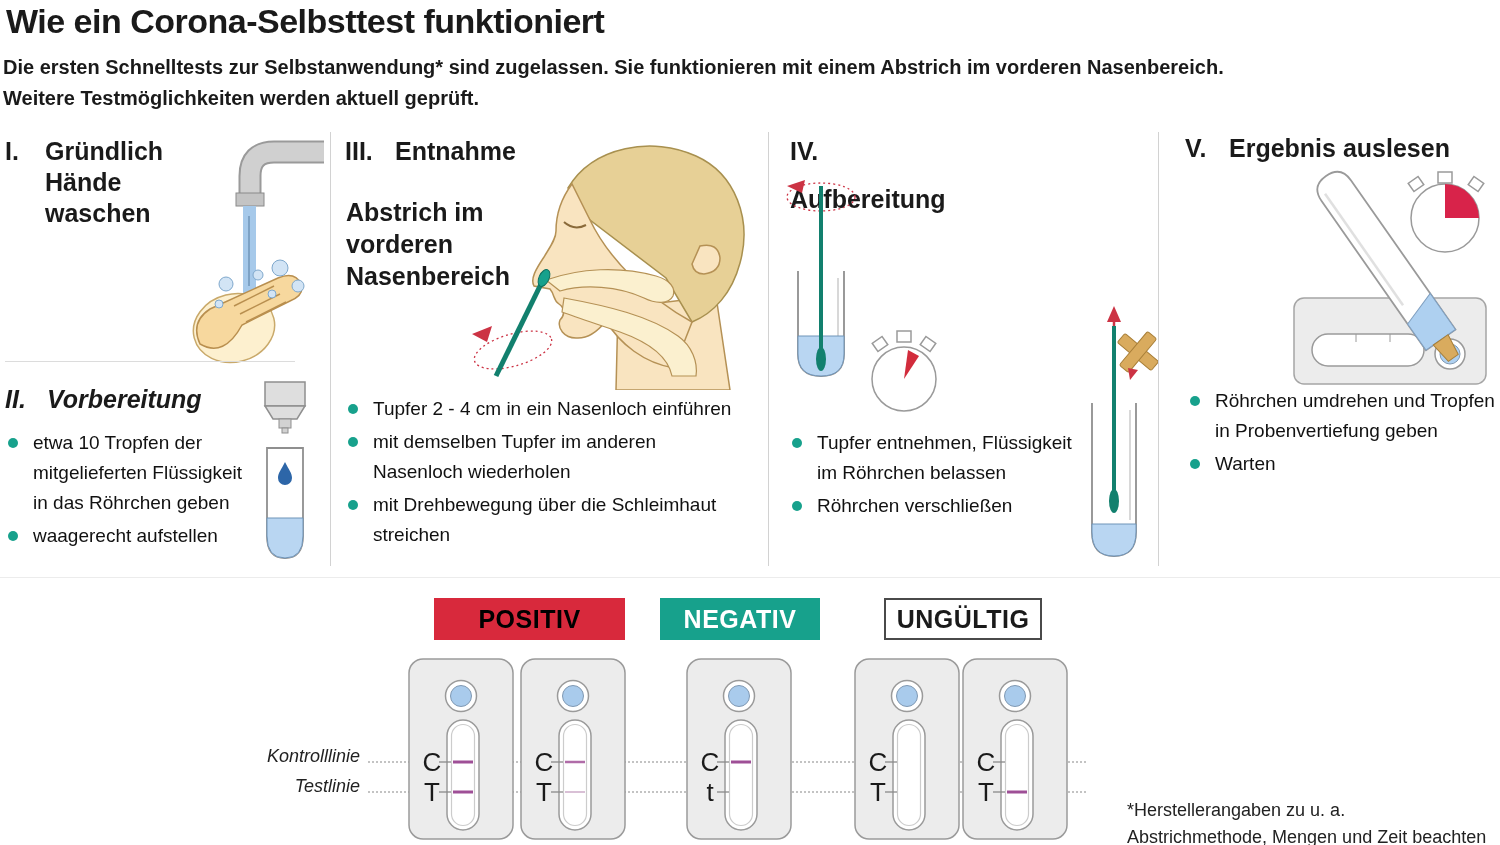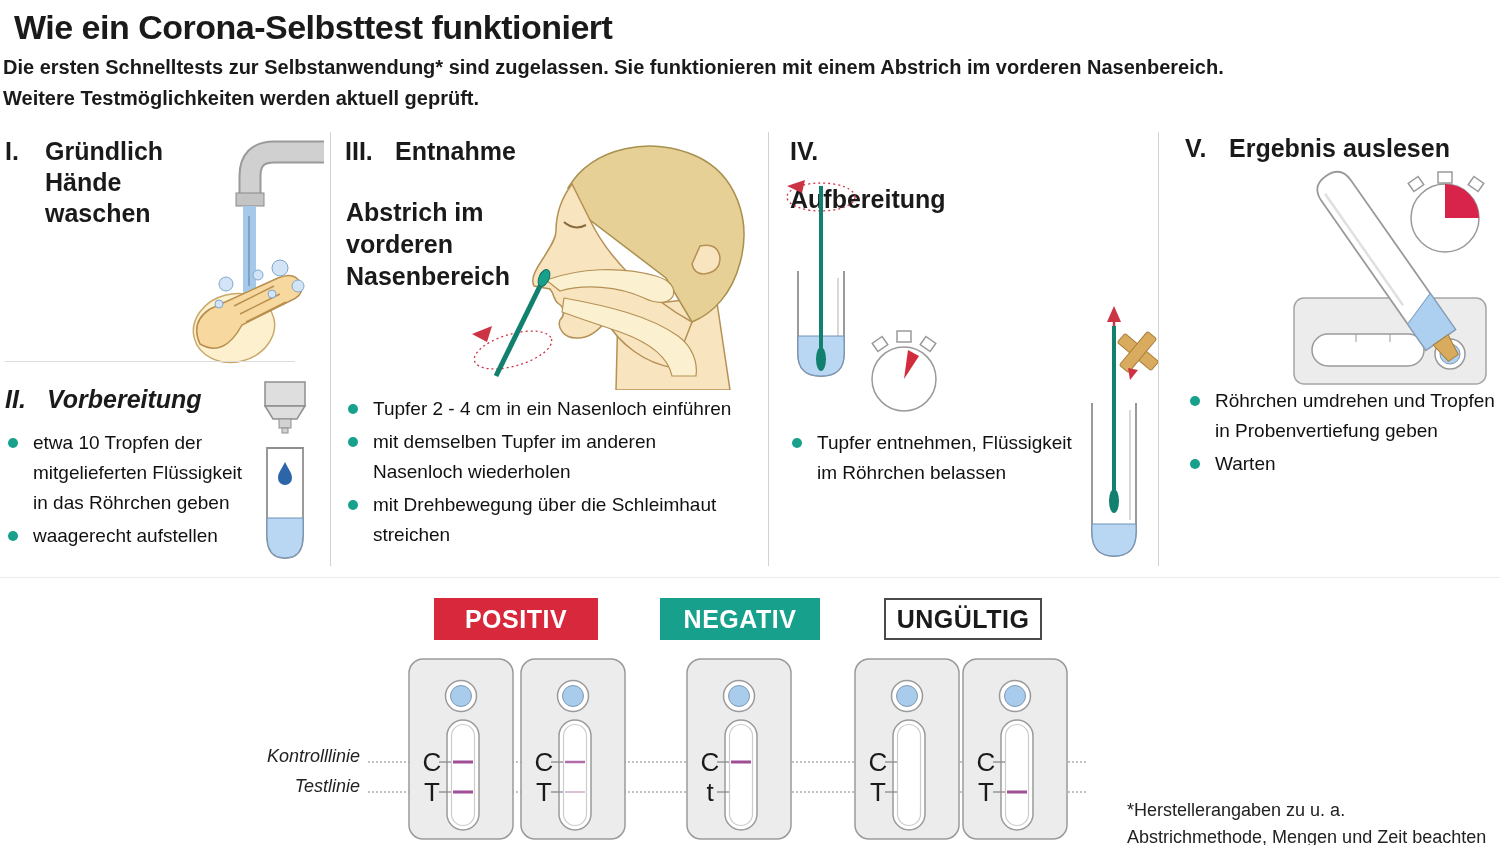--- a/index.html
+++ b/index.html
@@ -23,21 +23,21 @@
   .linelabel{font-size:18px;font-style:italic;color:#222;text-align:right;width:250px;}
   .cassette{z-index:2;}
   .footnote{font-size:18px;line-height:27px;color:#222;}
   svg{display:block;}
 </style>
 </head>
 <body>
 
 <div id="canvas">
 
-  <h1 class="abs" style="left:6px;top:8px;margin-left:8px;">Wie ein Corona-Selbsttest funktioniert</h1>
+  <h1 class="abs" style="left:6px;top:2px;">Wie ein Corona-Selbsttest funktioniert</h1>
   <div class="abs intro" style="left:3px;top:52px;width:1460px;">
     <div>Die ersten Schnelltests zur Selbstanwendung* sind zugelassen. Sie funktionieren mit einem Abstrich im vorderen Nasenbereich.</div>
     <div>Weitere Testmöglichkeiten werden aktuell geprüft.</div>
   </div>
 
   <div class="abs vdiv" style="left:330px;top:132px;height:434px;"></div>
   <div class="abs vdiv" style="left:768px;top:132px;height:434px;"></div>
   <div class="abs vdiv" style="left:1158px;top:132px;height:434px;"></div>
 
   <div class="abs step-header" style="left:5px;top:136px;width:180px;">
@@ -132,20 +132,21 @@
     <svg width="84" height="90" viewBox="0 0 84 90">
       <rect x="35" y="5" width="14" height="11" fill="#ffffff" stroke="#9a9a9a" stroke-width="1.5"></rect>
       <rect x="12" y="13" width="12" height="10" transform="rotate(-35 18 18)" fill="#ffffff" stroke="#9a9a9a" stroke-width="1.5"></rect>
       <rect x="60" y="13" width="12" height="10" transform="rotate(35 66 18)" fill="#ffffff" stroke="#9a9a9a" stroke-width="1.5"></rect>
       <circle cx="42" cy="53" r="32" fill="#ffffff" stroke="#9a9a9a" stroke-width="1.5"></circle>
       <path d="M42,53 L46,24 L57,30 Z" fill="#d22c3c"></path>
     </svg>
   </div>
   <ul class="bullets abs" style="left:790px;top:428px;width:285px;">
     <li>Tupfer entnehmen, Flüssigkeit im Röhrchen belassen</li>
+    <li>Röhrchen verschließen</li>
   </ul>
   <div class="abs" style="left:1072px;top:306px;">
     <svg width="86" height="254" viewBox="0 0 86 254">
       <polygon points="42,0 35,16 49,16" fill="#cc3344"></polygon>
       <line x1="42" y1="14" x2="42" y2="24" stroke="#cc3344" stroke-width="2.5"></line>
       <g transform="translate(66,46) rotate(40)">
         <rect x="-22" y="-6" width="44" height="12" rx="2" fill="#d9ab5e" stroke="#a87f38"></rect>
         <rect x="-6" y="-22" width="12" height="44" rx="2" fill="#d9ab5e" stroke="#a87f38"></rect>
       </g>
       <polygon points="56,62 66,64 58,74" fill="#cc3344"></polygon>
@@ -182,21 +183,21 @@
       </g>
     </svg>
   </div>
   <ul class="bullets abs" style="left:1188px;top:386px;width:310px;">
     <li>Röhrchen umdrehen und Tropfen in Probenvertiefung geben</li>
     <li>Warten</li>
   </ul>
 
   <div class="abs hdiv" style="left:0;top:577px;width:1500px;background:#ececec;"></div>
 
-  <div class="abs badge" style="left: 434px; top: 598px; width: 164px; height: 42px; background: rgb(216, 41, 60); color: #ffffff; border: none;">POSITIV</div>
+  <div class="abs badge" style="left: 434px; top: 598px; width: 191px; height: 42px; background: rgb(216, 41, 60); color: #000000; border: none;">POSITIV</div>
   <div class="abs badge" style="left: 660px; top: 598px; width: 160px; height: 42px; background: rgb(23, 161, 140); color: rgb(255, 255, 255); border: none;">NEGATIV</div>
   <div class="abs badge" style="left: 884px; top: 598px; width: 158px; height: 42px; background: rgb(255, 255, 255); color: rgb(26, 26, 26); border: 2px solid rgb(74, 74, 74);">UNGÜLTIG</div>
 
   <div class="abs dotline" style="left:368px;top:761px;width:718px;"></div>
   <div class="abs dotline" style="left:368px;top:791px;width:718px;"></div>
 
   <div class="abs linelabel" style="left:110px;top:746px;">Kontrolllinie</div>
   <div class="abs linelabel" style="left:110px;top:776px;">Testlinie</div>
 
   <div id="cassette-row">

